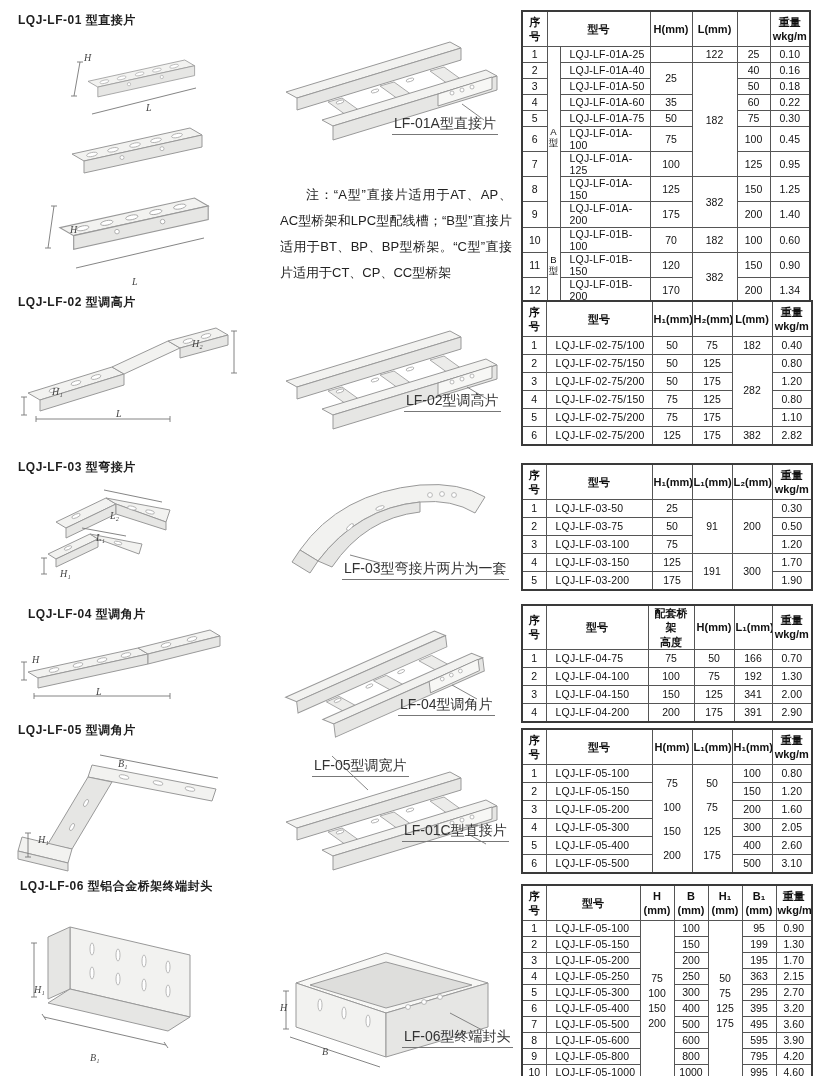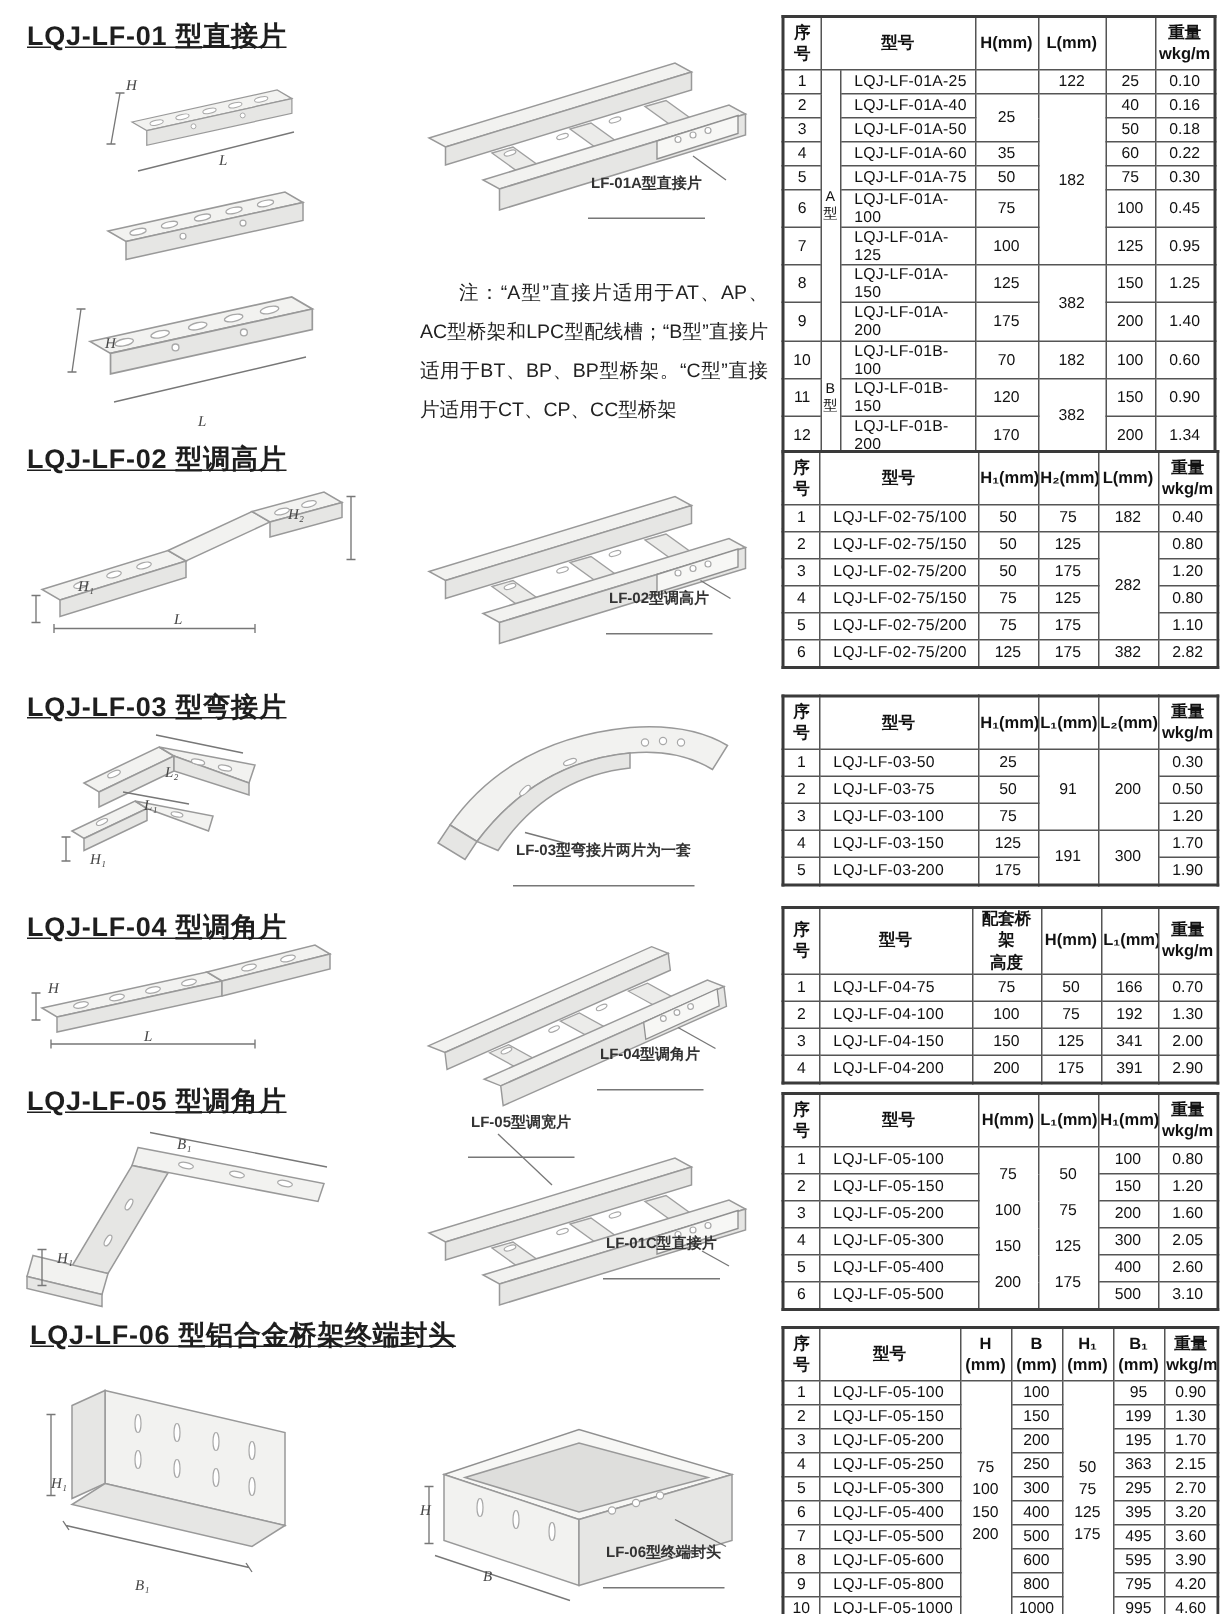--- a/index.html
+++ b/index.html
@@ -2,25 +2,25 @@
 <html><head>
 <meta charset="utf-8">
 <style>
   html,body{margin:0;padding:0;}
   body{
     width:813px;height:1076px;position:relative;background:#ffffff;
     font-family:"Liberation Sans","DejaVu Sans",sans-serif;color:#222;overflow:hidden;
   }
   .abs{position:absolute;}
   
-  .sec-title{font-size:18px;font-weight:600;letter-spacing:.5px;color:#1e1e1e;white-space:nowrap;text-decoration:underline;}
+  .sec-title{font-size:12px;font-weight:600;letter-spacing:.5px;color:#1e1e1e;white-space:nowrap;}
   
   .note{width:232px;font-size:13px;line-height:26px;color:#222;text-indent:2em;text-align:justify;}
   
-  .cap{font-size:10px;color:#333;border-bottom:1px solid #777;padding:0 2px 16px 2px;white-space:nowrap;font-weight:bold;}
+  .cap{font-size:14px;color:#333;border-bottom:1px solid #777;padding:0 2px 1px 2px;white-space:nowrap;}
   .dim{font-size:10px;font-style:italic;color:#444;font-family:"Liberation Serif","DejaVu Serif",serif;}
   
   svg{overflow:visible;}
   .f1{fill:#f2f2f0;stroke:#999;stroke-width:1;}
   .f2{fill:#e6e6e4;stroke:#999;stroke-width:1;}
   .f3{fill:#ececea;stroke:#a0a0a0;stroke-width:.9;}
   .f4{fill:#f7f7f5;stroke:#909090;stroke-width:.9;}
   .slot ellipse,.slot circle,.slot rect{fill:#fff;stroke:#a8a8a8;stroke-width:.8;}
   .dimline{stroke:#777;stroke-width:.9;fill:none;}
   
@@ -73,21 +73,21 @@
         <circle cx="182" cy="70" r="2"></circle>
         <circle cx="192" cy="67" r="2"></circle>
       </g>
     </g>
   </defs>
 </svg>
 
 <div class="abs sec-title" style="left:18px;top:12px">LQJ-LF-01 型直接片</div>
 <div class="abs sec-title" style="left:18px;top:294px">LQJ-LF-02 型调高片</div>
 <div class="abs sec-title" style="left:18px;top:459px">LQJ-LF-03 型弯接片</div>
-<div class="abs sec-title" style="left:18px;top:606px">LQJ-LF-04 型调角片</div>
+<div class="abs sec-title" style="left:28px;top:606px">LQJ-LF-04 型调角片</div>
 <div class="abs sec-title" style="left:18px;top:722px">LQJ-LF-05 型调角片</div>
 <div class="abs sec-title" style="left:20px;top:878px">LQJ-LF-06 型铝合金桥架终端封头</div>
 
 <svg class="abs" style="left:20px;top:42px" width="240" height="246">
   <use href="#g-plate" transform="translate(68,18) scale(0.82)"></use>
   <use href="#g-plate" transform="translate(52,86) scale(1.0)"></use>
   <use href="#g-plate" transform="translate(40,156) scale(1.14)"></use>
   <path class="dimline" d="M60,20 L54,54 M57,20 L63,20 M51,54 L57,54"></path>
   <path class="dimline" d="M72,72 L176,46"></path>
   <path class="dimline" d="M34,164 L28,206 M31,164 L37,164 M25,206 L31,206"></path>
@@ -232,21 +232,21 @@
   <use href="#g-tray" transform="translate(6,0) rotate(-7 120 60) scale(0.95)"></use>
   <path class="dimline" d="M180,70 L205,84"></path>
 </svg>
 <span class="abs cap" style="left:398px;top:696px">LF-04型调角片</span>
 
 <svg class="abs" style="left:272px;top:738px" width="240" height="135">
   <use href="#g-tray" transform="translate(8,12)"></use>
   <path class="dimline" d="M60,18 L96,52"></path>
   <path class="dimline" d="M196,96 L214,106"></path>
 </svg>
-<span class="abs cap" style="left:312px;top:741px">LF-05型调宽片</span>
+<span class="abs cap" style="left:312px;top:757px">LF-05型调宽片</span>
 <span class="abs cap" style="left:402px;top:822px">LF-01C型直接片</span>
 
 <svg class="abs" style="left:272px;top:905px" width="240" height="168">
   <polygon class="f4" points="24,78 114,48 216,78 114,108"></polygon>
   <polygon class="f2" points="38,80 114,57 200,80 114,103" style="fill:#dededc"></polygon>
   <polygon class="f1" points="24,78 114,108 114,152 24,122"></polygon>
   <polygon class="f2" points="114,108 216,78 216,122 114,152"></polygon>
   <g class="slot">
     <ellipse cx="48" cy="100" rx="2" ry="6"></ellipse>
     <ellipse cx="72" cy="108" rx="2" ry="6"></ellipse>

